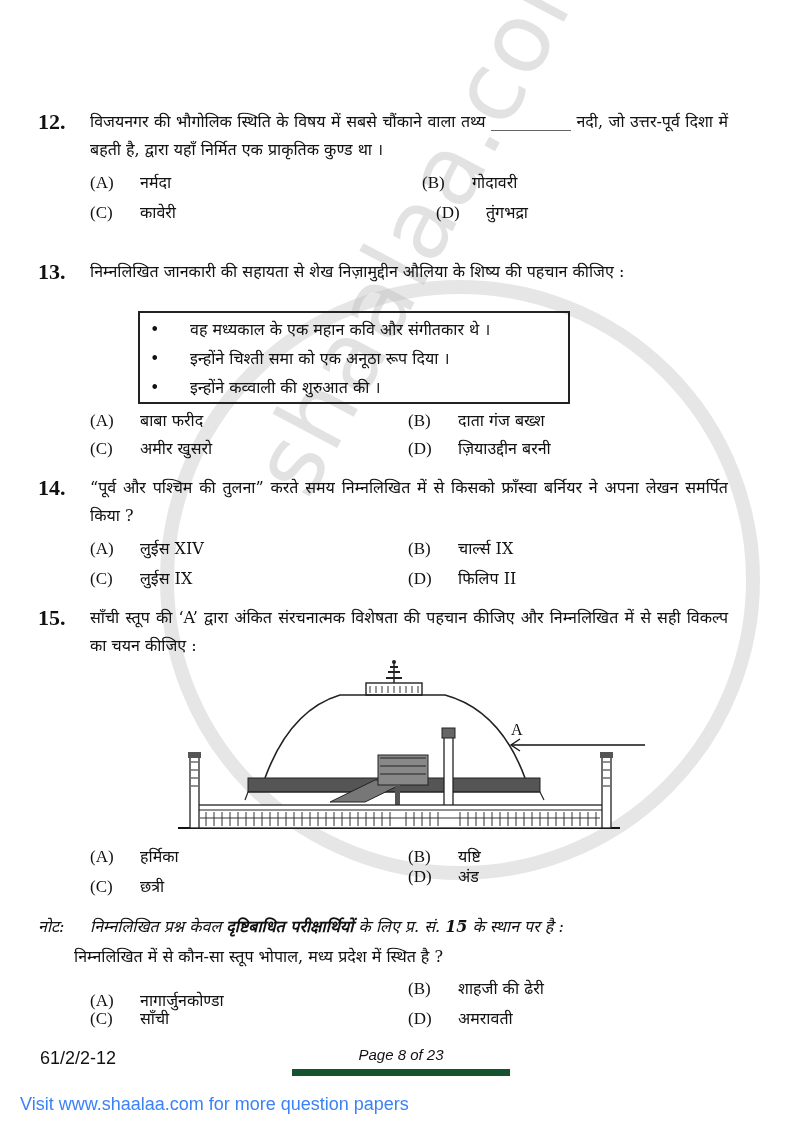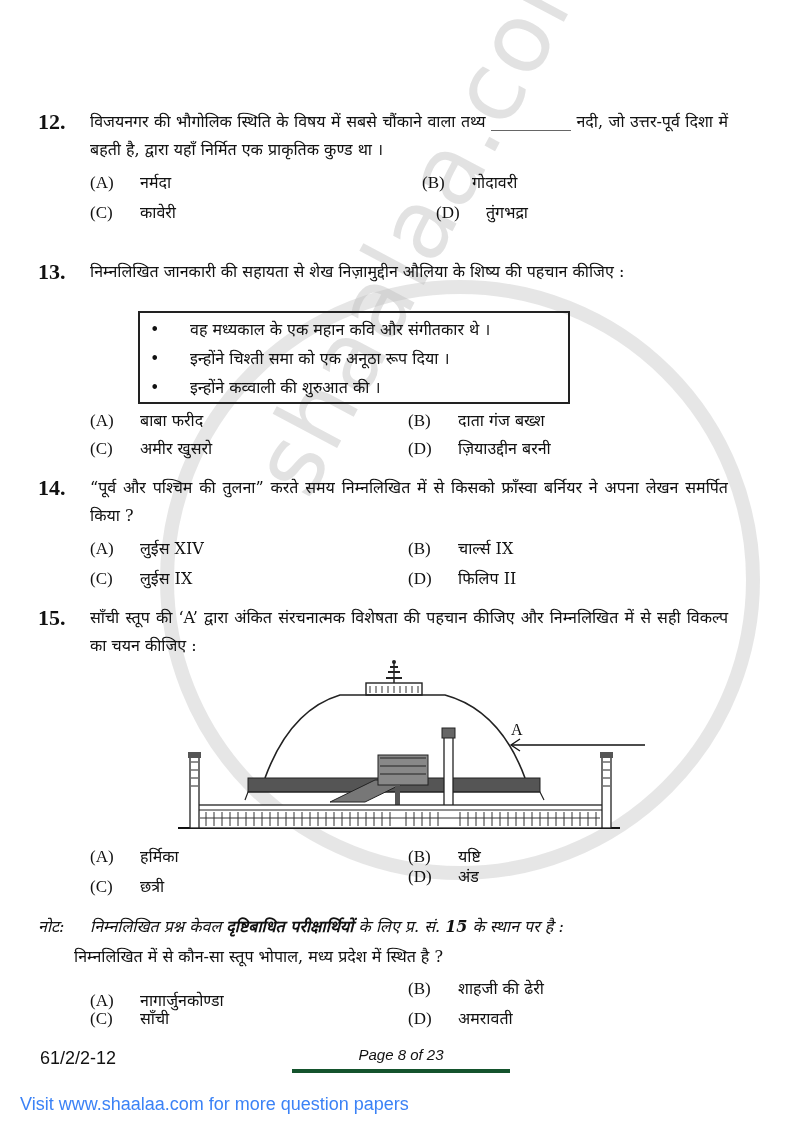--- a/index.html
+++ b/index.html
@@ -28,21 +28,21 @@
   .box {
     position: absolute; left: 138px; top: 311px; width: 432px; height: 93px;
     border: 2px solid #222; box-sizing: border-box; padding: 2px 0 0 0;
   }
   .box-item { height: 29px; line-height: 29px; font-size: 16px; position: relative; padding-left: 50px; }
   .box-item .bullet { position: absolute; left: 10px; top: 0; }
   .note { position: absolute; left: 38px; top: 912px; width: 700px; font-size: 16px; line-height: 30px; }
   .note-lbl { font-weight: normal; font-style: italic; display: inline-block; width: 52px; }
   .note-txt { font-style: italic; }
   .footer-code { position: absolute; left: 40px; top: 1048px; font-family: "Liberation Sans", sans-serif; font-size: 18px; }
-  .footer-page { position: absolute; left: 292px; top: 1046px; width: 218px; text-align: center; font-family: "Liberation Sans", sans-serif; font-style: italic; font-size: 15px; padding-bottom: 6px; border-bottom: 4px solid #14532d; }
+  .footer-page { position: absolute; left: 292px; top: 1046px; width: 218px; text-align: center; font-family: "Liberation Sans", sans-serif; font-style: italic; font-size: 15px; padding-bottom: 6px; border-bottom: 7px solid #14532d; }
   .footer-visit { position: absolute; left: 20px; top: 1094px; font-family: "Liberation Sans", sans-serif; font-size: 18px; color: #3b82f6; }
   svg.stupa { position: absolute; left: 170px; top: 650px; }
 </style>
 </head>
 <body>
 
 <div class="watermark"></div>
 <div class="wm-text">shaalaa.com</div>
 
 <div class="q" style="top:108px;">

